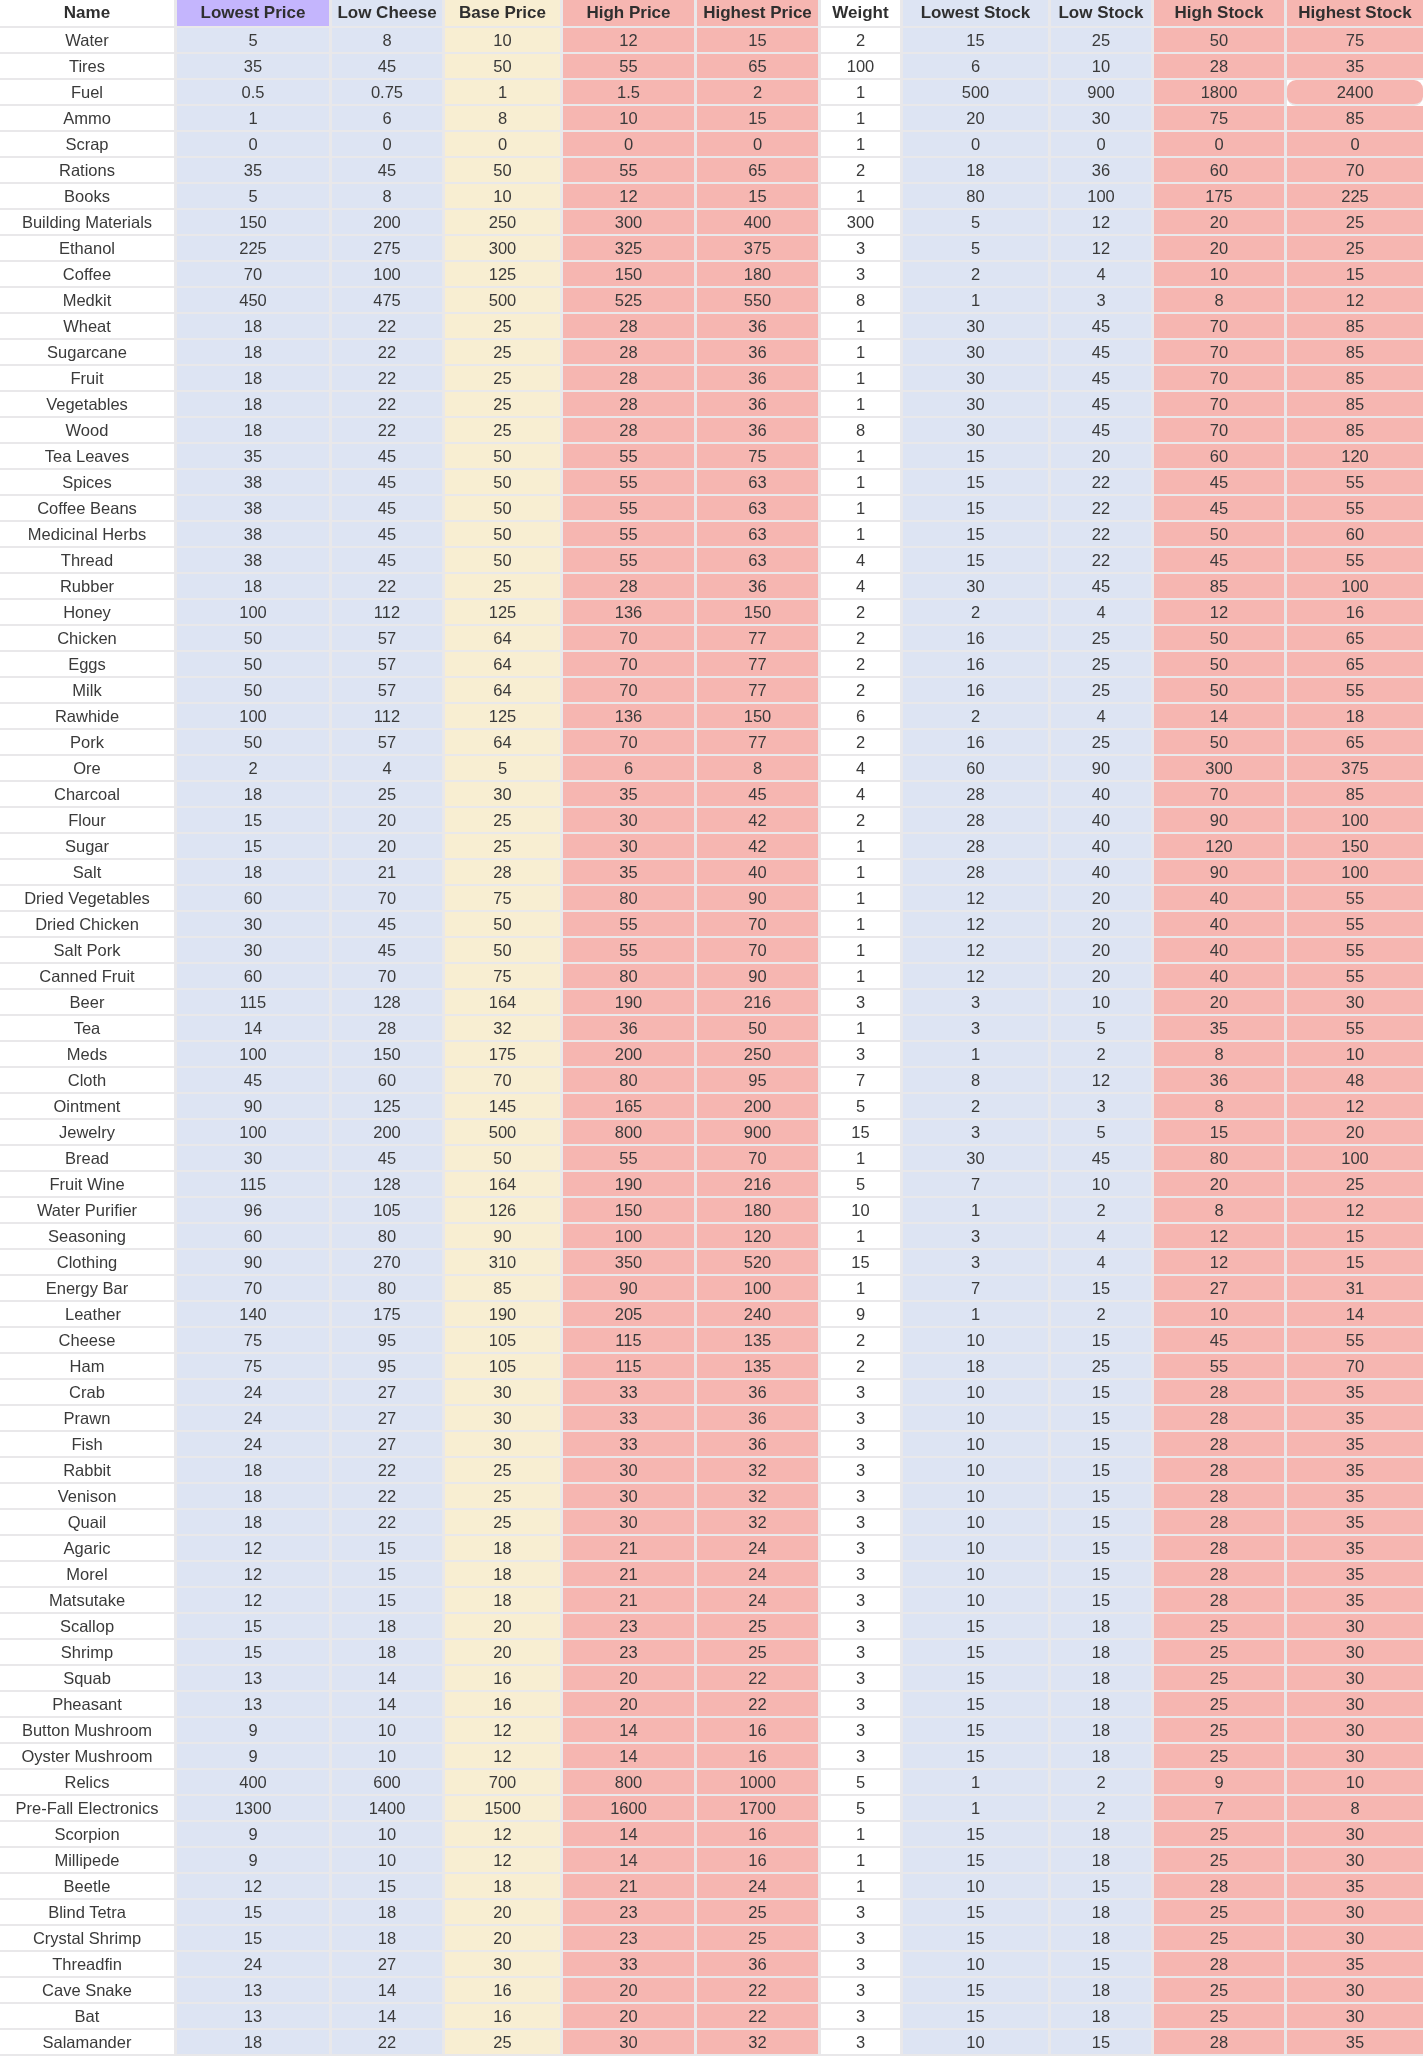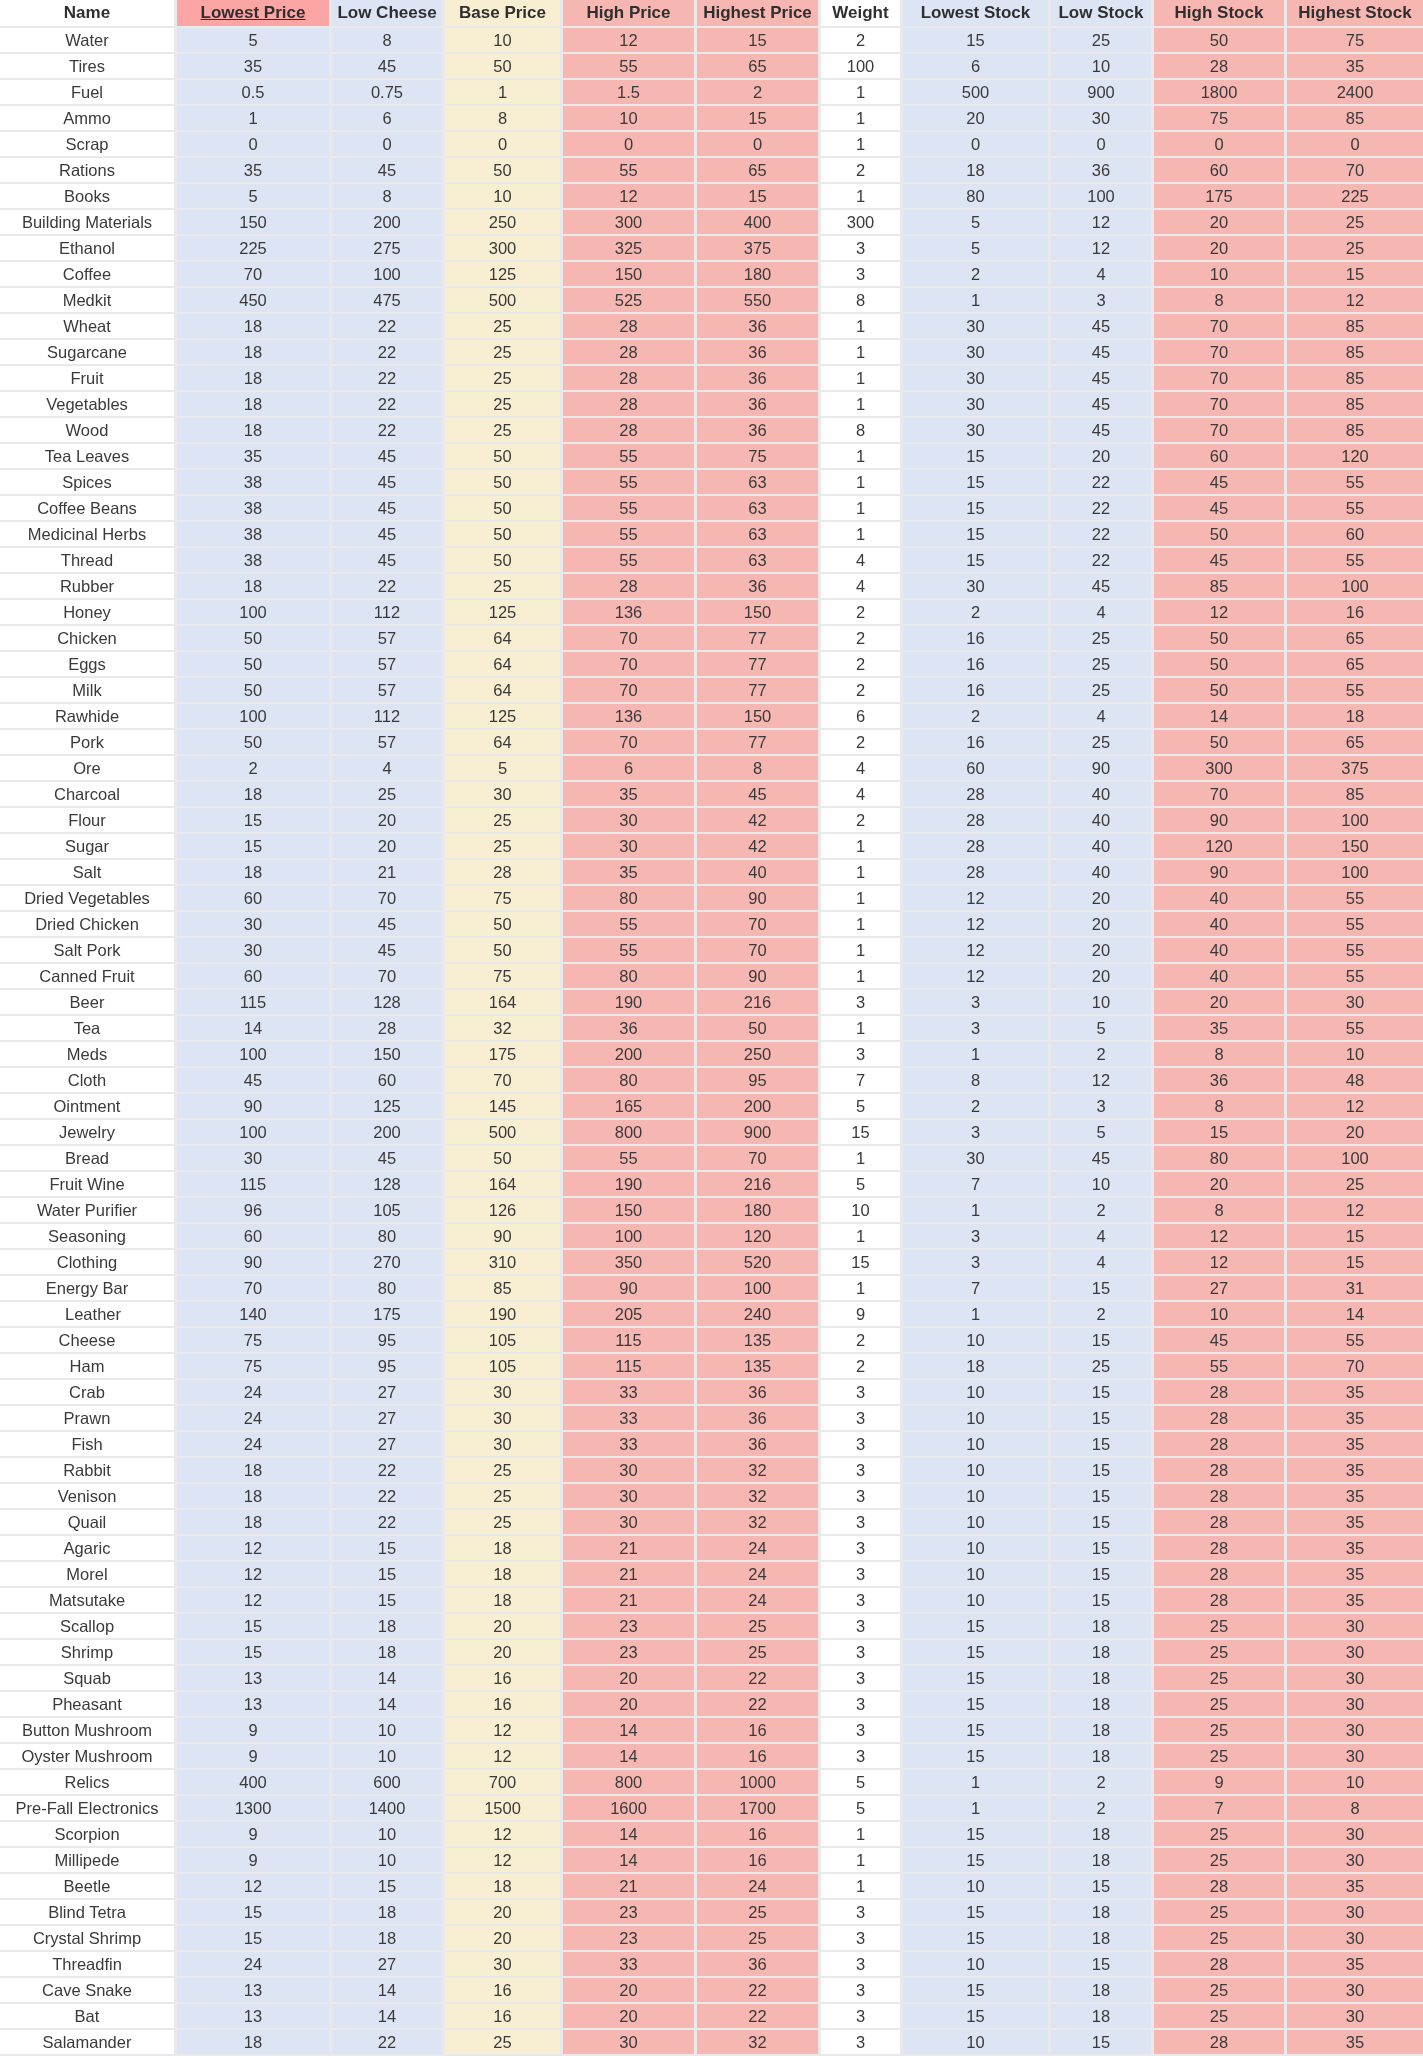--- a/index.html
+++ b/index.html
@@ -65,21 +65,21 @@
     <col class="c5">
       <col class="c6">
       <col class="c7">
       <col class="c8">
       <col class="c9">
       <col class="c10">
   </colgroup>
   <thead>
     <tr>
         <th style="background: rgb(255, 255, 255);">Name</th>
-        <th style="background: #fca5a5; text-decoration: underline;">Lowest Price</th>
+        <th style="background: #c4b5fd;">Lowest Price</th>
         <th style="background: rgb(221, 228, 243);">Low Cheese</th>
         <th style="background: rgb(248, 238, 210);">Base Price</th>
         <th style="background: rgb(246, 182, 177);">High Price</th>
         <th style="background: rgb(246, 182, 177);">Highest Price</th>
         <th style="background: rgb(255, 255, 255);">Weight</th>
         <th style="background: rgb(221, 228, 243);">Lowest Stock</th>
         <th style="background: rgb(221, 228, 243);">Low Stock</th>
         <th style="background: rgb(246, 182, 177);">High Stock</th>
         <th style="background: rgb(246, 182, 177);">Highest Stock</th>
       </tr>
@@ -115,21 +115,21 @@
         <td style="background: rgb(255, 255, 255);">Fuel</td>
         <td style="background: rgb(221, 228, 243);">0.5</td>
         <td style="background: rgb(221, 228, 243);">0.75</td>
         <td style="background: rgb(248, 238, 210);">1</td>
         <td style="background: rgb(246, 182, 177);">1.5</td>
         <td style="background: rgb(246, 182, 177);">2</td>
         <td style="background: rgb(255, 255, 255);">1</td>
         <td style="background: rgb(221, 228, 243);">500</td>
         <td style="background: rgb(221, 228, 243);">900</td>
         <td style="background: rgb(246, 182, 177);">1800</td>
-        <td style="background: rgb(246, 182, 177);">2400</td>
+        <td style="background: rgb(246, 182, 177); border-radius: 9px;">2400</td>
       </tr>
       <tr>
         <td style="background: rgb(255, 255, 255);">Ammo</td>
         <td style="background: rgb(221, 228, 243);">1</td>
         <td style="background: rgb(221, 228, 243);">6</td>
         <td style="background: rgb(248, 238, 210);">8</td>
         <td style="background: rgb(246, 182, 177);">10</td>
         <td style="background: rgb(246, 182, 177);">15</td>
         <td style="background: rgb(255, 255, 255);">1</td>
         <td style="background: rgb(221, 228, 243);">20</td>

